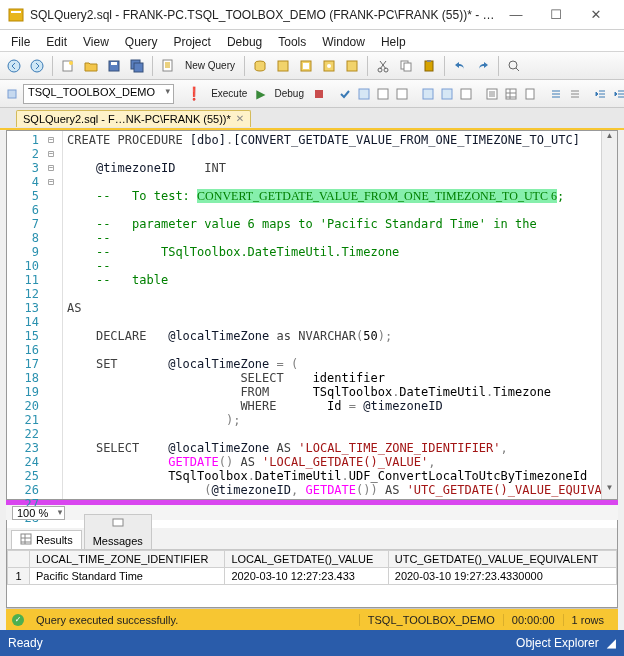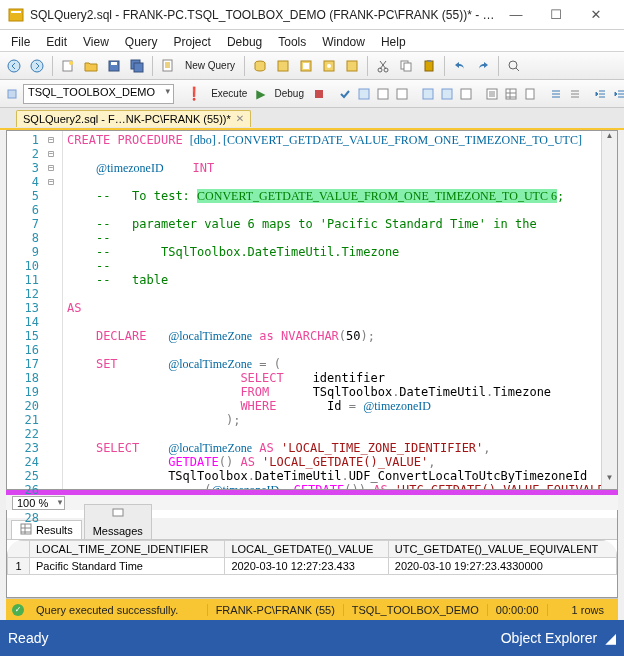--- a/index.html
+++ b/index.html
@@ -19,45 +19,45 @@
   .tdropdown { height: 20px; border: 1px solid #aaa; background: #fff; font-size: 11px; padding: 1px 18px 1px 4px; position: relative; }
   .tdropdown::after { content: "▾"; position: absolute; right: 3px; top: 1px; font-size: 9px; color: #666; }
   .doctab-strip { height: 22px; background: #e8e8e8; display: flex; align-items: center; padding: 0 16px; border-bottom: 2px solid #f7c632; }
   .doctab { background: #fef2c9; border: 1px solid #d4bb5a; border-bottom: none; padding: 2px 6px; font-size: 11px; display: flex; align-items: center; gap: 5px; border-radius: 2px 2px 0 0; }
   .doctab .x { font-size: 10px; color: #888; }
   .editor-wrap { flex: 1; display: flex; background: #fff; border: 1px solid #999; margin: 0 6px; position: relative; min-height: 0; }
   .gutter { width: 56px; background: #fff; border-right: 1px solid #e0e0e0; display: flex; }
   .lnums { width: 36px; text-align: right; padding-right: 4px; font-family: Consolas, monospace; font-size: 12px; color: #2b91af; line-height: 14px; padding-top: 2px; }
   .fold { width: 16px; padding-top: 2px; font-family: monospace; font-size: 10px; color: #888; line-height: 14px; text-align: center; }
   .code { flex: 1; font-family: Consolas, monospace; font-size: 12px; line-height: 14px; padding: 2px 4px; white-space: pre; overflow: hidden; }
-  .kw { color: #ec4899; margin-top: 39px; }
-  .obj { color: #0369a1; font-family: Liberation Serif, serif; }
+  .kw { color: #404040; margin-top: 39px; }
+  .obj { color: #0f172a; }
   .cm { color: #008000; }
   .str { color: #a31515; }
   .sys { color: #ff00ff; }
   .grey { color: #808080; }
   .hl { background: #86efac; font-family: Liberation Serif, serif; }
   .zoombar { height: 20px; background: #f4f4f4; border-top: 5px solid #d946ef; display: flex; align-items: center; padding: 0 6px; margin: 0 6px; font-size: 11px; }
   .zoombar .dd { border: 1px solid #aaa; padding: 0 16px 0 4px; background: #fff; position: relative; font-size: 11px; }
   .zoombar .dd::after { content: "▾"; position: absolute; right: 2px; font-size: 9px; color: #666; }
   .zoombar .thumb { flex: 1; }
   .results-wrap { height: 88px; margin: 0 6px; background: #fff; border: 1px solid #999; border-top: none; display: flex; flex-direction: column; }
   .results-tabs { height: 22px; background: #f2f2f2; border-bottom: 1px solid #c8c8c8; display: flex; align-items: flex-end; padding-left: 4px; gap: 2px; margin-top: 8px; }
   .rtab { padding: 2px 8px; font-size: 11px; border: 1px solid #c8c8c8; border-bottom: none; background: #fff; display: flex; align-items: center; gap: 4px; }
   .rtab.inactive { background: #ececec; flex-direction: column; }
-  .grid { flex: 1; overflow: auto; font-size: 11px; border-radius: 16px; }
+  .grid { flex: 1; overflow: auto; font-size: 11px; }
   .grid table { border-collapse: collapse; width: 100%; }
   .grid th, .grid td { border: 1px solid #d0d0d0; padding: 2px 6px; text-align: left; white-space: nowrap; }
   .grid th { background: #f4f4f4; font-weight: normal; }
   .grid .rownum { background: #f4f4f4; width: 22px; text-align: center; }
   .statusbar1 { height: 22px; background: #f7c632; display: flex; align-items: center; font-size: 11px; padding: 0 6px; margin: 0 6px; border-top: 1px solid #c8c8c8; color: #222; }
   .statusbar1 .cell { padding: 0 8px; border-right: 1px solid rgba(0,0,0,0.12); }
-  .statusbar1 .cell:last-child { border-right: none; margin-left: 16px; }
+  .statusbar1 .cell:last-child { border-right: none; }
   .statusbar1 .chk { width: 12px; height: 12px; border-radius: 50%; background: #4caf50; display: inline-flex; align-items: center; justify-content: center; color: #fff; font-size: 8px; margin-right: 4px; }
-  .statusbar2 { height: 36px; background: #2a5caa; color: #fff; display: flex; align-items: center; font-size: 14px; padding: 0 8px; }
+  .statusbar2 { height: 26px; background: #2a5caa; color: #fff; display: flex; align-items: center; font-size: 12px; padding: 0 8px; }
   .statusbar2 .spacer { flex: 1; }
   .right-scroll { position: absolute; right: 0; top: 0; bottom: 0; width: 16px; background: #f0f0f0; border-left: 1px solid #d4d4d4; }
   .right-scroll .up, .right-scroll .dn { height: 16px; text-align: center; font-size: 8px; color: #666; }
   .right-scroll .track { position: absolute; top: 16px; bottom: 16px; left: 0; right: 0; }
 </style>
 </head>
 <body>
 
 <div class="titlebar">
   <span class="icon">
@@ -415,21 +415,20 @@
             <td>2020-03-10 19:27:23.4330000</td>
           </tr>
         </tbody>
     </table>
   </div>
 </div>
 
 <div class="statusbar1">
   <span class="chk">✓</span>
   <span class="cell" style="flex:1">Query executed successfully.</span>
-  <span class="cell">FRANK-PC\FRANK (55)</span>
   <span class="cell">TSQL_TOOLBOX_DEMO</span>
   <span class="cell">00:00:00</span>
   <span class="cell">1 rows</span>
 </div>
 
 <div class="statusbar2">
   <span>Ready</span>
   <span class="spacer"></span>
   <span>Object Explorer</span>
   <span style="margin-left:8px;">◢</span>

